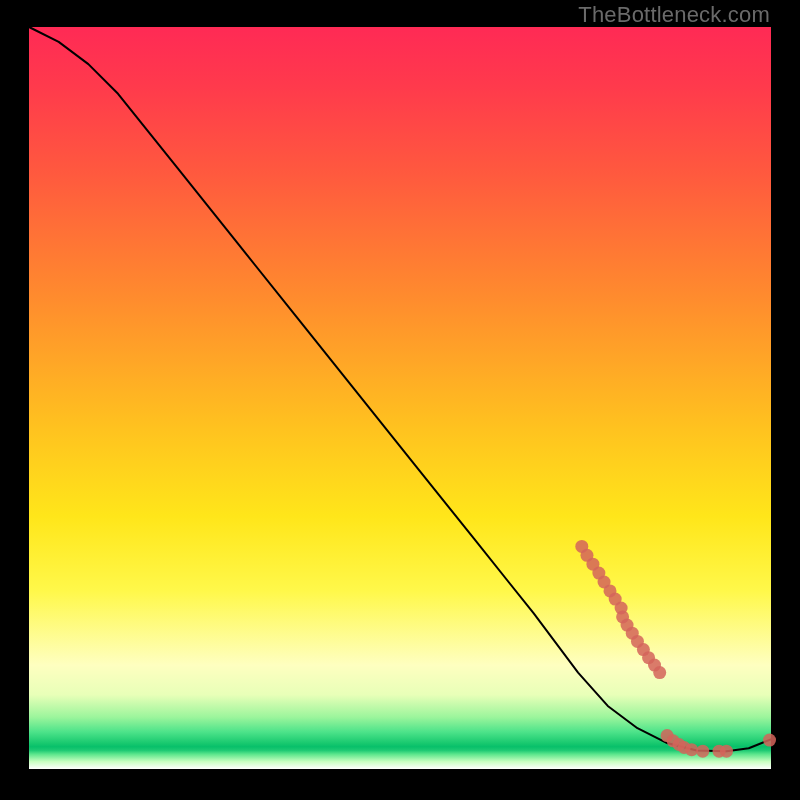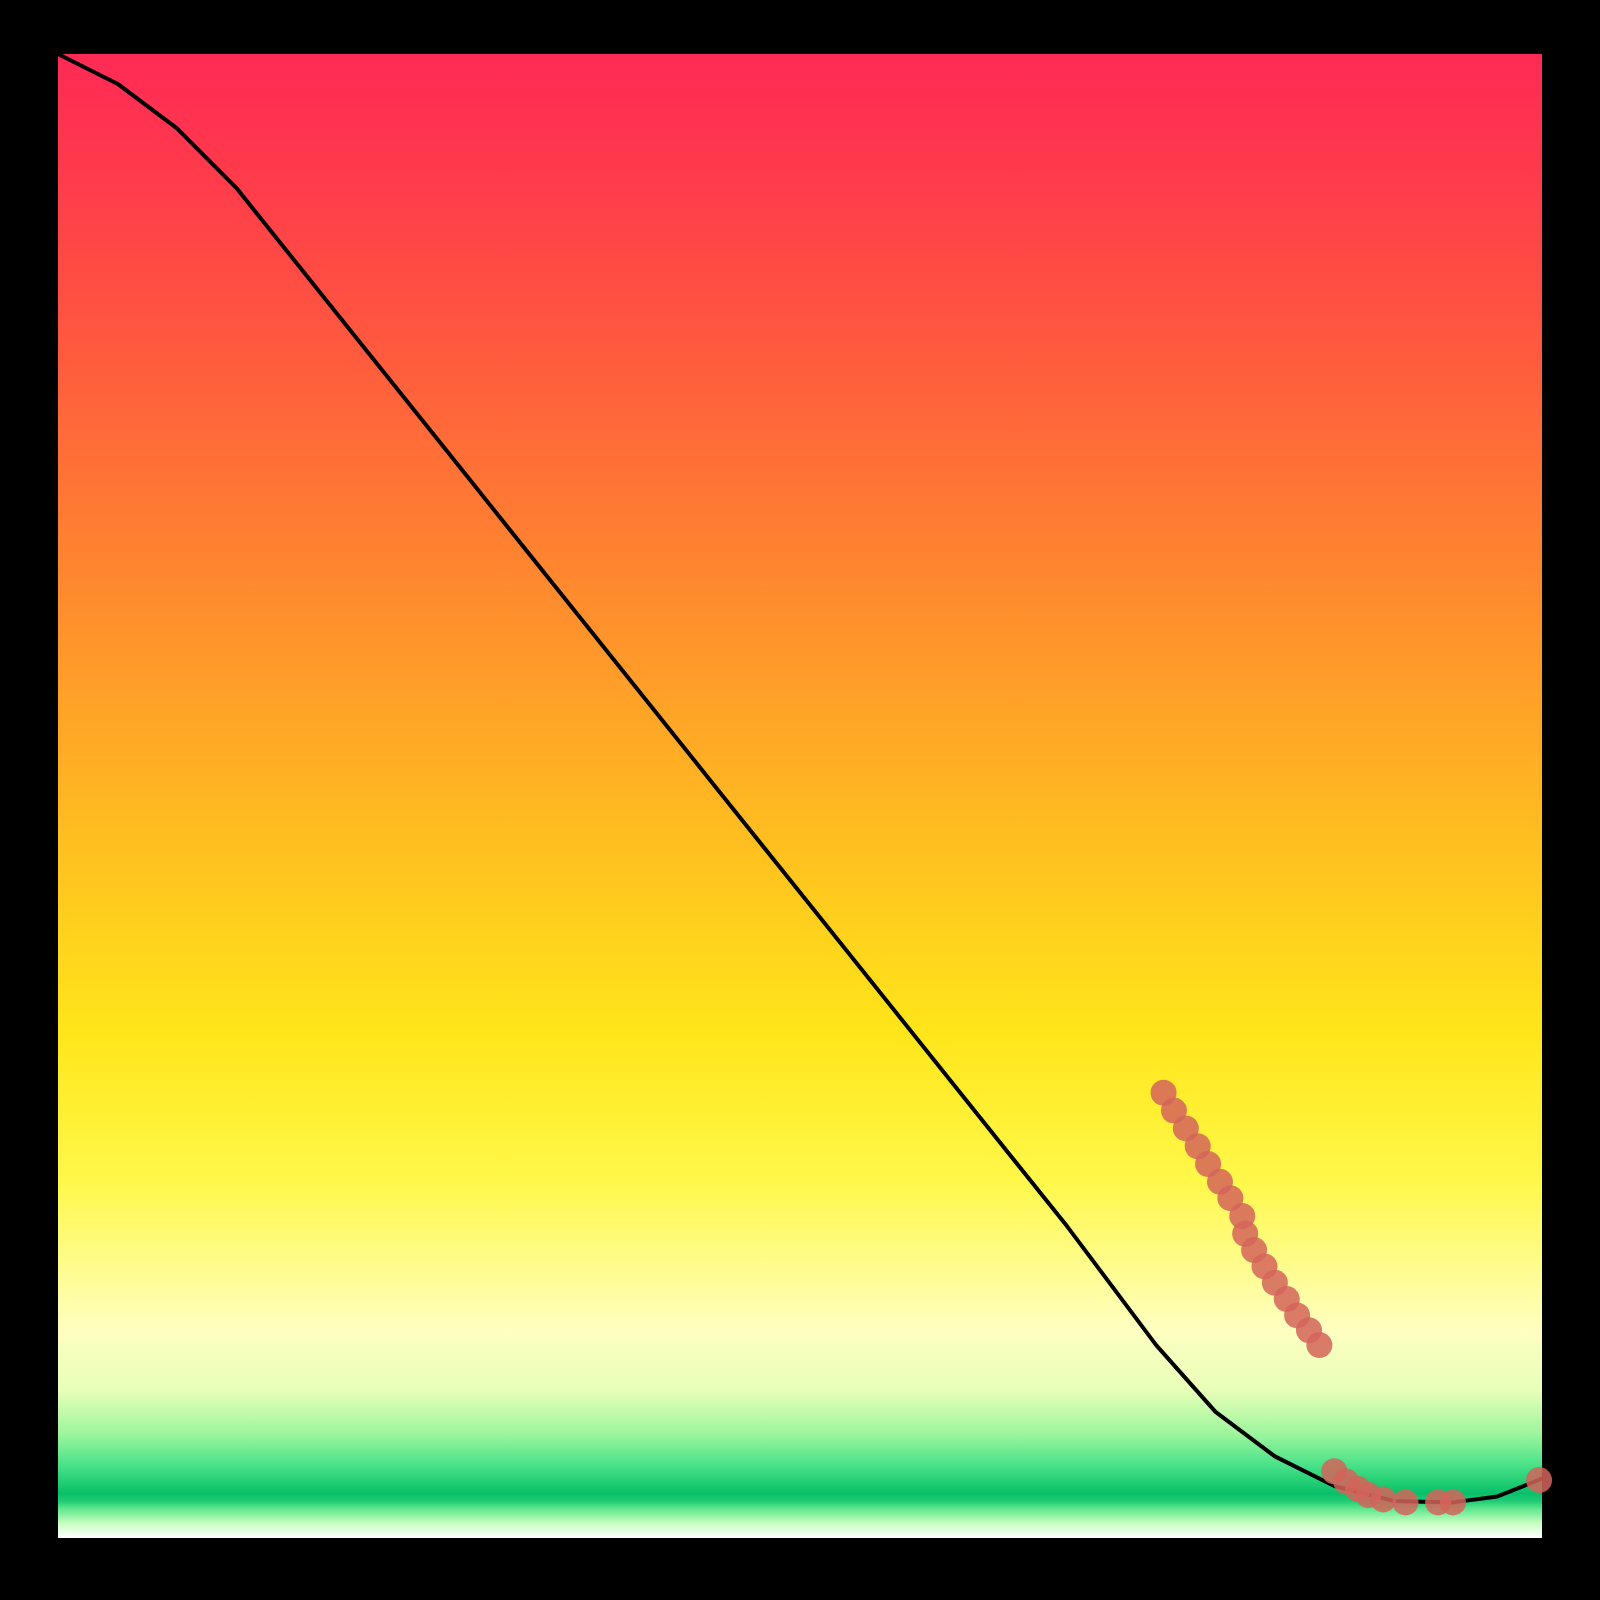--- a/index.html
+++ b/index.html
@@ -62,20 +62,21 @@
     height: 742px;
     overflow: visible;
   }
 </style>
 </head>
 <body>
 
 <div class="frame">
   <div class="plot"></div>
 
+  <div class="watermark">TheBottleneck.com</div>
 
   <svg class="overlay" viewBox="0 0 742 742">
     <g id="curve-layer">
         <path d="M0.00 0.00 L29.68 14.84 L59.36 37.10 L89.04 66.78 L118.72 103.88 L148.40 140.98 L207.76 215.18 L267.12 289.38 L326.48 363.58 L385.84 437.78 L445.20 511.98 L504.56 586.18 L549.08 645.54 L578.76 678.93 L608.44 701.19 L638.12 716.03 L667.80 723.45 L697.48 724.19 L719.74 721.22 L742.00 712.32" fill="none" stroke="#000000" stroke-width="2" stroke-linecap="round" stroke-linejoin="round"></path>
       </g>
     <g id="marker-layer">
         <circle cx="552.79" cy="519.40" r="6.5" fill="#d4645a" fill-opacity="0.85"></circle>
         <circle cx="557.98" cy="528.30" r="6.5" fill="#d4645a" fill-opacity="0.85"></circle>
         <circle cx="563.92" cy="537.21" r="6.5" fill="#d4645a" fill-opacity="0.85"></circle>
         <circle cx="569.86" cy="546.11" r="6.5" fill="#d4645a" fill-opacity="0.85"></circle>

